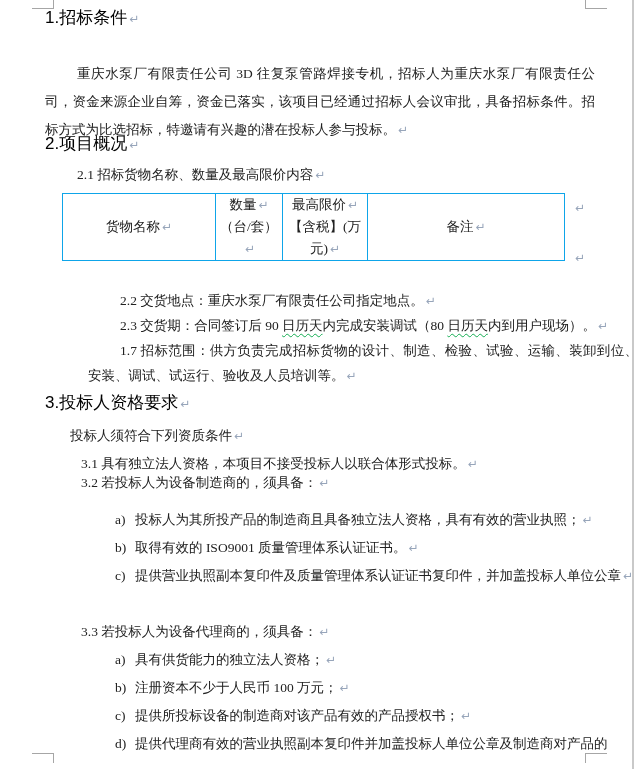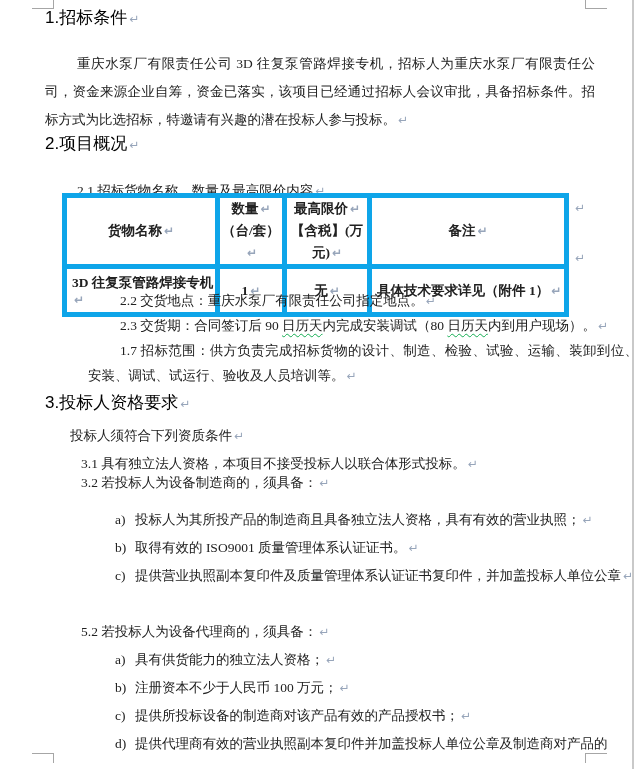--- a/index.html
+++ b/index.html
@@ -16,21 +16,21 @@
   .ind25{text-indent:25px;}
   .li{padding-left:90px;}
   .lt{display:inline-block;width:20px;margin-left:-20px;}
   .nowrap{white-space:nowrap;text-align:left;}
   .pmark{font-family:"DejaVu Sans",sans-serif;font-size:12px;color:#97a5ba;margin-left:2px;}
   .wavy{text-decoration:underline;text-decoration-style:wavy;text-decoration-color:#14ad52;
         text-decoration-thickness:1px;text-underline-offset:3px;}
   
   .tbl-wrap{position:absolute;left:62px;top:193px;width:540px;}
   table{border-collapse:collapse;table-layout:fixed;width:502px;font-size:13.5px;color:#212121;}
-  td{border:5px solid #0ea5e9;text-align:center;vertical-align:middle;padding:0;font-weight:bold;}
+  td{border:1px solid #0ea5e9;text-align:center;vertical-align:middle;padding:0;}
   tr.hrow td{height:47px;line-height:22px;}
   tr.drow td{height:43px;}
   td.name-cell,td.note-cell{text-align:left;padding-left:5px;}
   .rowmark{position:absolute;left:513px;font-family:"DejaVu Sans",sans-serif;
            font-size:12px;color:#97a5ba;}
   
   .crop{position:absolute;}
   .crop.tl{left:32px;top:0;width:21px;height:8px;border-right:1px solid #a6a6a6;border-bottom:1px solid #a6a6a6;}
   .crop.tr{left:585px;top:0;width:21px;height:8px;border-left:1px solid #a6a6a6;border-bottom:1px solid #a6a6a6;}
   .crop.bl{left:32px;top:753px;width:21px;height:9px;border-right:1px solid #a6a6a6;border-top:1px solid #a6a6a6;}
@@ -41,46 +41,40 @@
 <body>
 
 <div class="crop tl"></div>
 <div class="crop tr"></div>
 <div class="crop bl"></div>
 <div class="crop br"></div>
 <div class="edge-right"></div>
 
 <div class="blk h" style="top:6px"><span>1.招标条件</span><span class="pmark">↵</span></div>
 
-<div class="blk ind32" style="top:50px"><span>重庆水泵厂有限责任公司 3D 往复泵管路焊接专机，招标人为重庆水泵厂有限责任公司，资金来源企业自筹，资金已落实，该项目已经通过招标人会议审批，具备招标条件。招标方式为比选招标，特邀请有兴趣的潜在投标人参与投标。</span><span class="pmark">↵</span></div>
+<div class="blk ind32" style="top:60px"><span>重庆水泵厂有限责任公司 3D 往复泵管路焊接专机，招标人为重庆水泵厂有限责任公司，资金来源企业自筹，资金已落实，该项目已经通过招标人会议审批，具备招标条件。招标方式为比选招标，特邀请有兴趣的潜在投标人参与投标。</span><span class="pmark">↵</span></div>
 
 <div class="blk h" style="top:132px"><span>2.项目概况</span><span class="pmark">↵</span></div>
 
-<div class="blk ind32" style="top:177px"><span>2.1 招标货物名称、数量及最高限价内容</span><span class="pmark">↵</span></div>
+<div class="blk ind32" style="top:161px"><span>2.1 招标货物名称、数量及最高限价内容</span><span class="pmark">↵</span></div>
 
 <div class="tbl-wrap">
   <table>
     <colgroup>
         <col style="width:153px">
         <col style="width:67px">
         <col style="width:85px">
         <col style="width:197px">
       </colgroup>
     <tbody>
         <tr class="hrow">
       <td><span>货物名称</span><span class="pmark">↵</span></td>
       <td><span>数量</span><span class="pmark">↵</span><br><span>（台/套）</span><span class="pmark">↵</span></td>
       <td><span>最高限价</span><span class="pmark">↵</span><br><span>【含税】(万元)</span><span class="pmark">↵</span></td>
       <td><span>备注</span><span class="pmark">↵</span></td>
-    </tr>
-    <tr class="drow">
-      <td class="name-cell"><span>3D 往复泵管路焊接专机</span><span class="pmark">↵</span></td>
-      <td><span>1</span><span class="pmark">↵</span></td>
-      <td><span>无</span><span class="pmark">↵</span></td>
-      <td class="note-cell"><span>具体技术要求详见（附件 1）</span><span class="pmark">↵</span></td>
     </tr>
   </tbody>
     </table>
   <span class="rowmark" style="top:8px">↵</span>
   <span class="rowmark" style="top:58px">↵</span>
 </div>
 
 <div class="blk ind32 lh25" style="top:288px"><span>2.2 交货地点：重庆水泵厂有限责任公司指定地点。</span><span class="pmark">↵</span></div>
 
 <div class="blk ind32 lh25" style="top:313px"><span>2.3 交货期：合同签订后 90 </span><span class="wavy">日历天</span><span>内完成安装调试（80 </span><span class="wavy">日历天</span><span>内到用户现场）。</span><span class="pmark">↵</span></div>
@@ -94,21 +88,21 @@
 <div class="blk ind36" style="top:450px"><span>3.1 具有独立法人资格，本项目不接受投标人以联合体形式投标。</span><span class="pmark">↵</span></div>
 
 <div class="blk ind36" style="top:469px"><span>3.2 若投标人为设备制造商的，须具备：</span><span class="pmark">↵</span></div>
 
 <div class="blk li" style="top:506px"><span class="lt">a)</span><span>投标人为其所投产品的制造商且具备独立法人资格，具有有效的营业执照；</span><span class="pmark">↵</span></div>
 
 <div class="blk li" style="top:534px"><span class="lt">b)</span><span>取得有效的 ISO9001 质量管理体系认证证书。</span><span class="pmark">↵</span></div>
 
 <div class="blk li" style="top:562px"><span class="lt">c)</span><span>提供营业执照副本复印件及质量管理体系认证证书复印件，并加盖投标人单位公章</span><span class="pmark">↵</span></div>
 
-<div class="blk ind36" style="top:618px"><span>5.2 若投标人为设备代理商的，须具备：</span><span class="pmark">↵</span></div>
+<div class="blk ind36" style="top:618px"><span>3.3 若投标人为设备代理商的，须具备：</span><span class="pmark">↵</span></div>
 
 <div class="blk li" style="top:646px"><span class="lt">a)</span><span>具有供货能力的独立法人资格；</span><span class="pmark">↵</span></div>
 
 <div class="blk li" style="top:674px"><span class="lt">b)</span><span>注册资本不少于人民币 100 万元；</span><span class="pmark">↵</span></div>
 
 <div class="blk li" style="top:702px"><span class="lt">c)</span><span>提供所投标设备的制造商对该产品有效的产品授权书；</span><span class="pmark">↵</span></div>
 
 <div class="blk li nowrap" style="top:730px"><span class="lt">d)</span><span>提供代理商有效的营业执照副本复印件并加盖投标人单位公章及制造商对产品的</span></div>
 
 </body></html>

